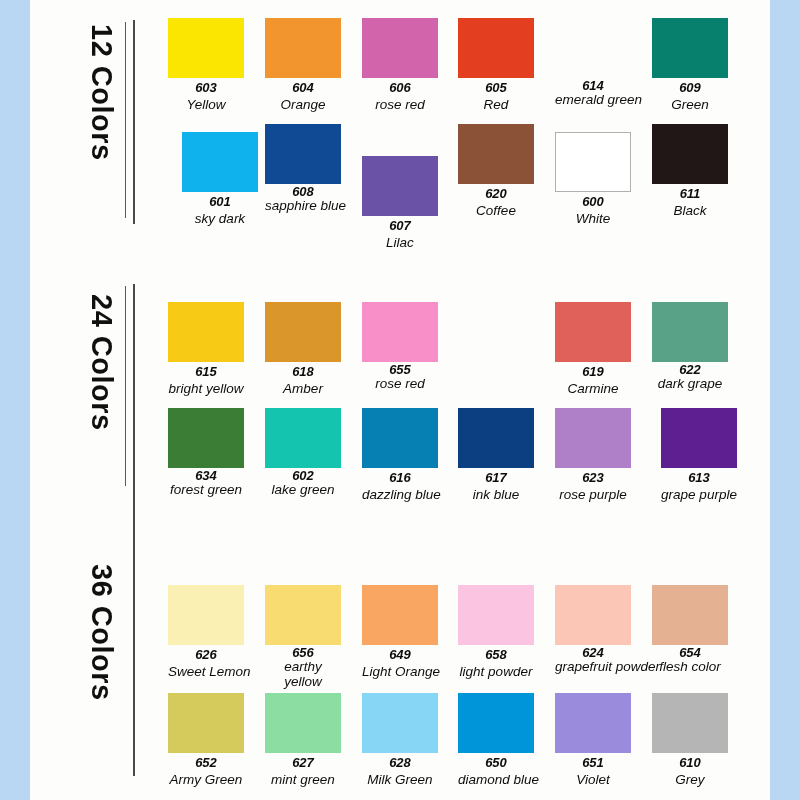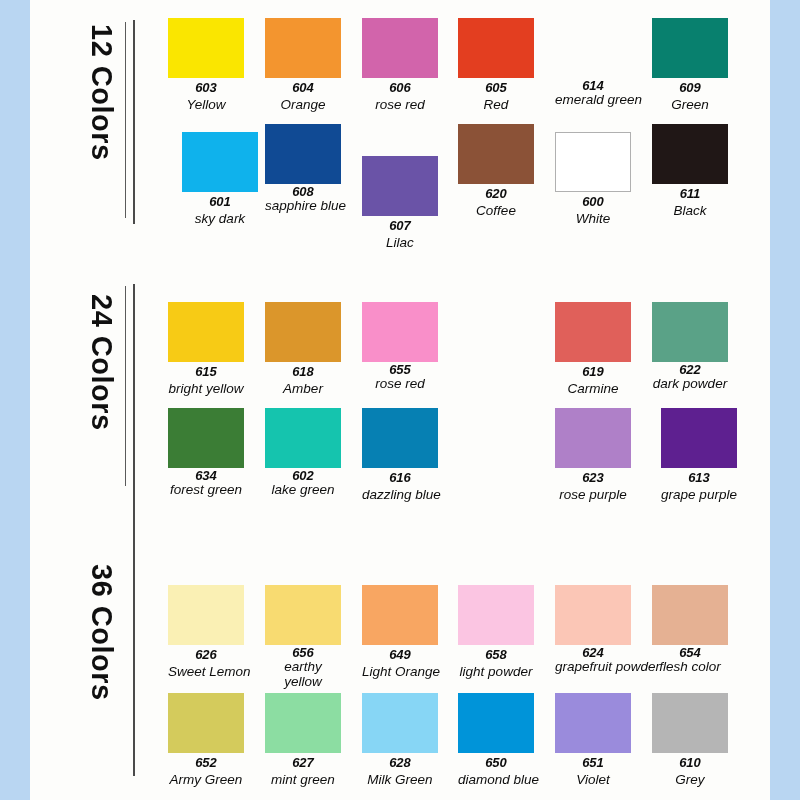--- a/index.html
+++ b/index.html
@@ -206,21 +206,21 @@
     <span class="chip" style="background: rgb(224, 96, 90);"></span>
     <div class="lbl">
       <span class="code">619</span>
       <span class="nm">Carmine</span>
     </div>
   </div>
   <div class="cell" style="left:622px; top:302px;">
     <span class="chip" style="background: rgb(90, 162, 135);"></span>
     <div class="lbl tight">
       <span class="code">622</span>
-      <span class="nm">dark powder</span>
+      <span class="nm">dark grape</span>
     </div>
   </div>
 
   <div class="cell" style="left:138px; top:408px;">
     <span class="chip" style="background: rgb(59, 125, 53);"></span>
     <div class="lbl tight">
       <span class="code">634</span>
       <span class="nm">forest green</span>
     </div>
   </div>
@@ -231,20 +231,27 @@
       <span class="nm">lake green</span>
     </div>
   </div>
   <div class="cell" style="left:332px; top:408px;">
     <span class="chip" style="background: rgb(6, 128, 179);"></span>
     <div class="lbl">
       <span class="code">616</span>
       <span class="nm">dazzling blue</span>
     </div>
   </div>
+  <div class="cell" style="left:428px; top:408px;">
+    <span class="chip" style="background: rgb(11, 63, 129);"></span>
+    <div class="lbl">
+      <span class="code">617</span>
+      <span class="nm">ink blue</span>
+    </div>
+  </div>
   <div class="cell" style="left:525px; top:408px;">
     <span class="chip" style="background: rgb(175, 128, 200);"></span>
     <div class="lbl">
       <span class="code">623</span>
       <span class="nm">rose purple</span>
     </div>
   </div>
   <div class="cell" style="left:622px; top:408px;margin-left:9px;">
     <span class="chip" style="background: rgb(94, 32, 144);"></span>
     <div class="lbl">

